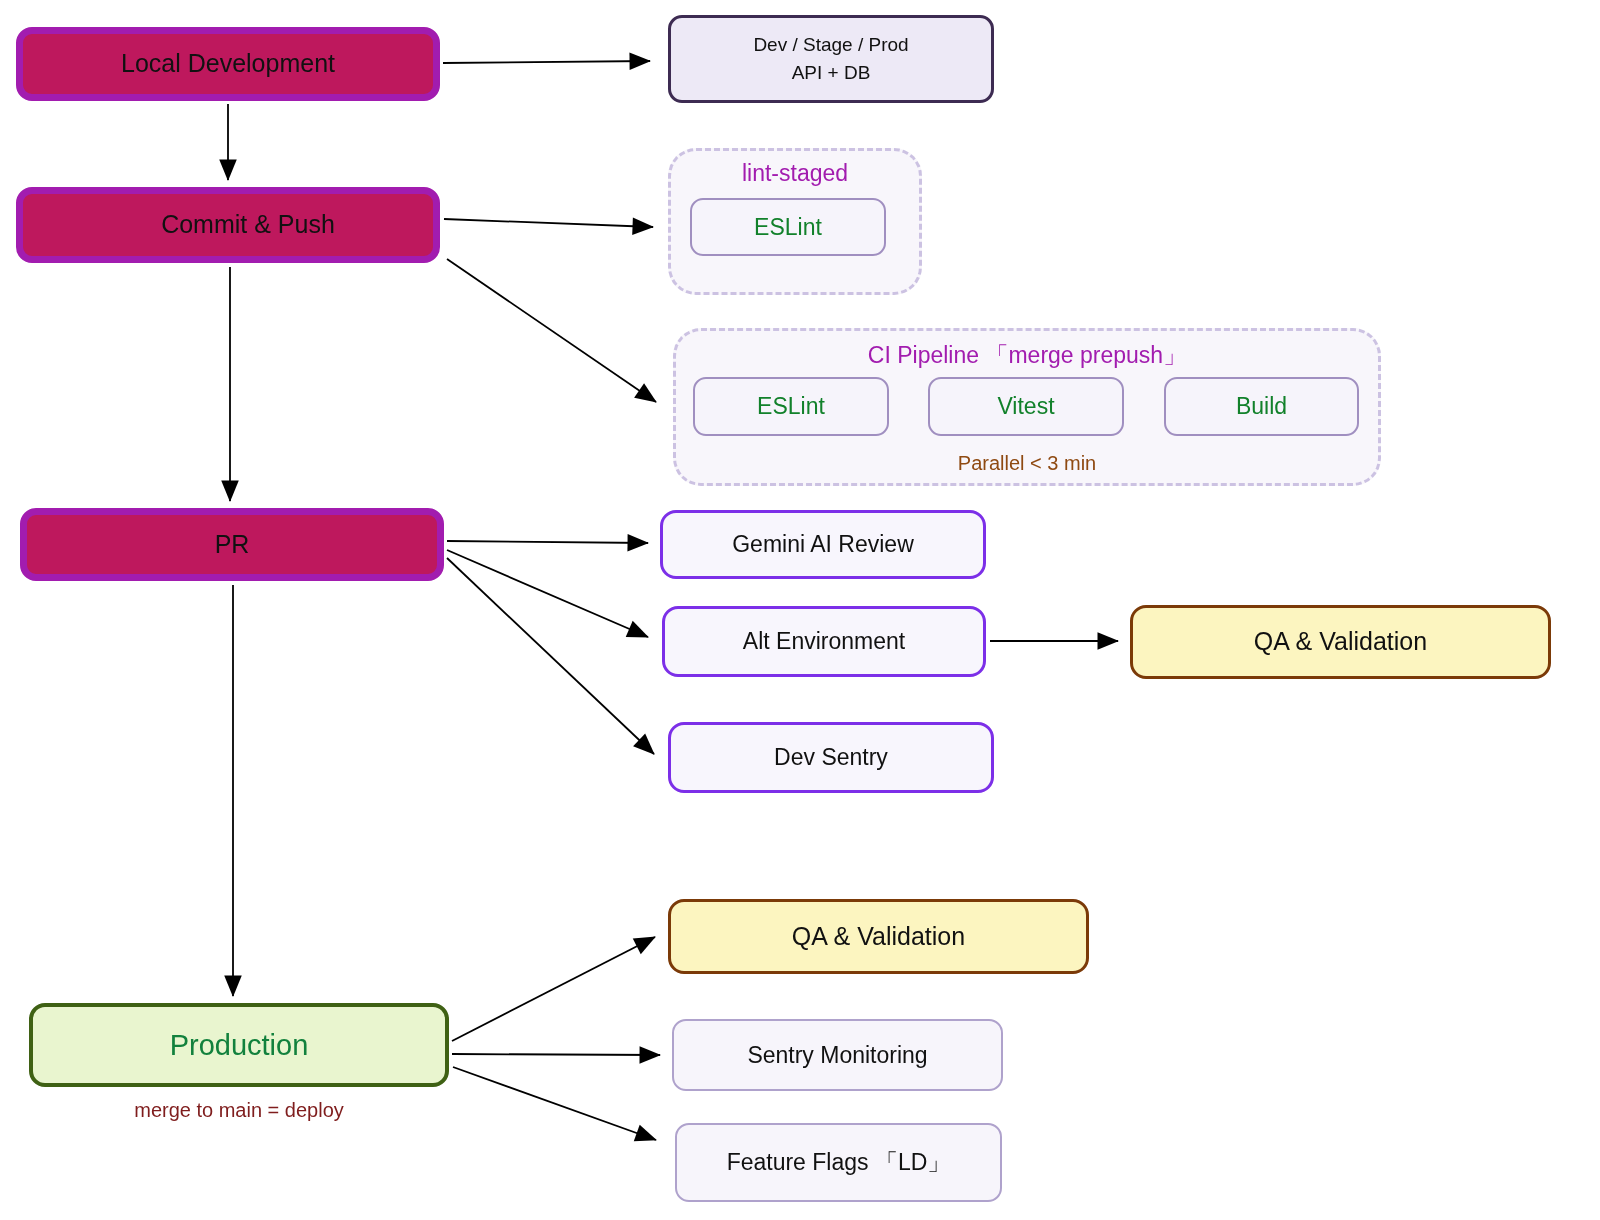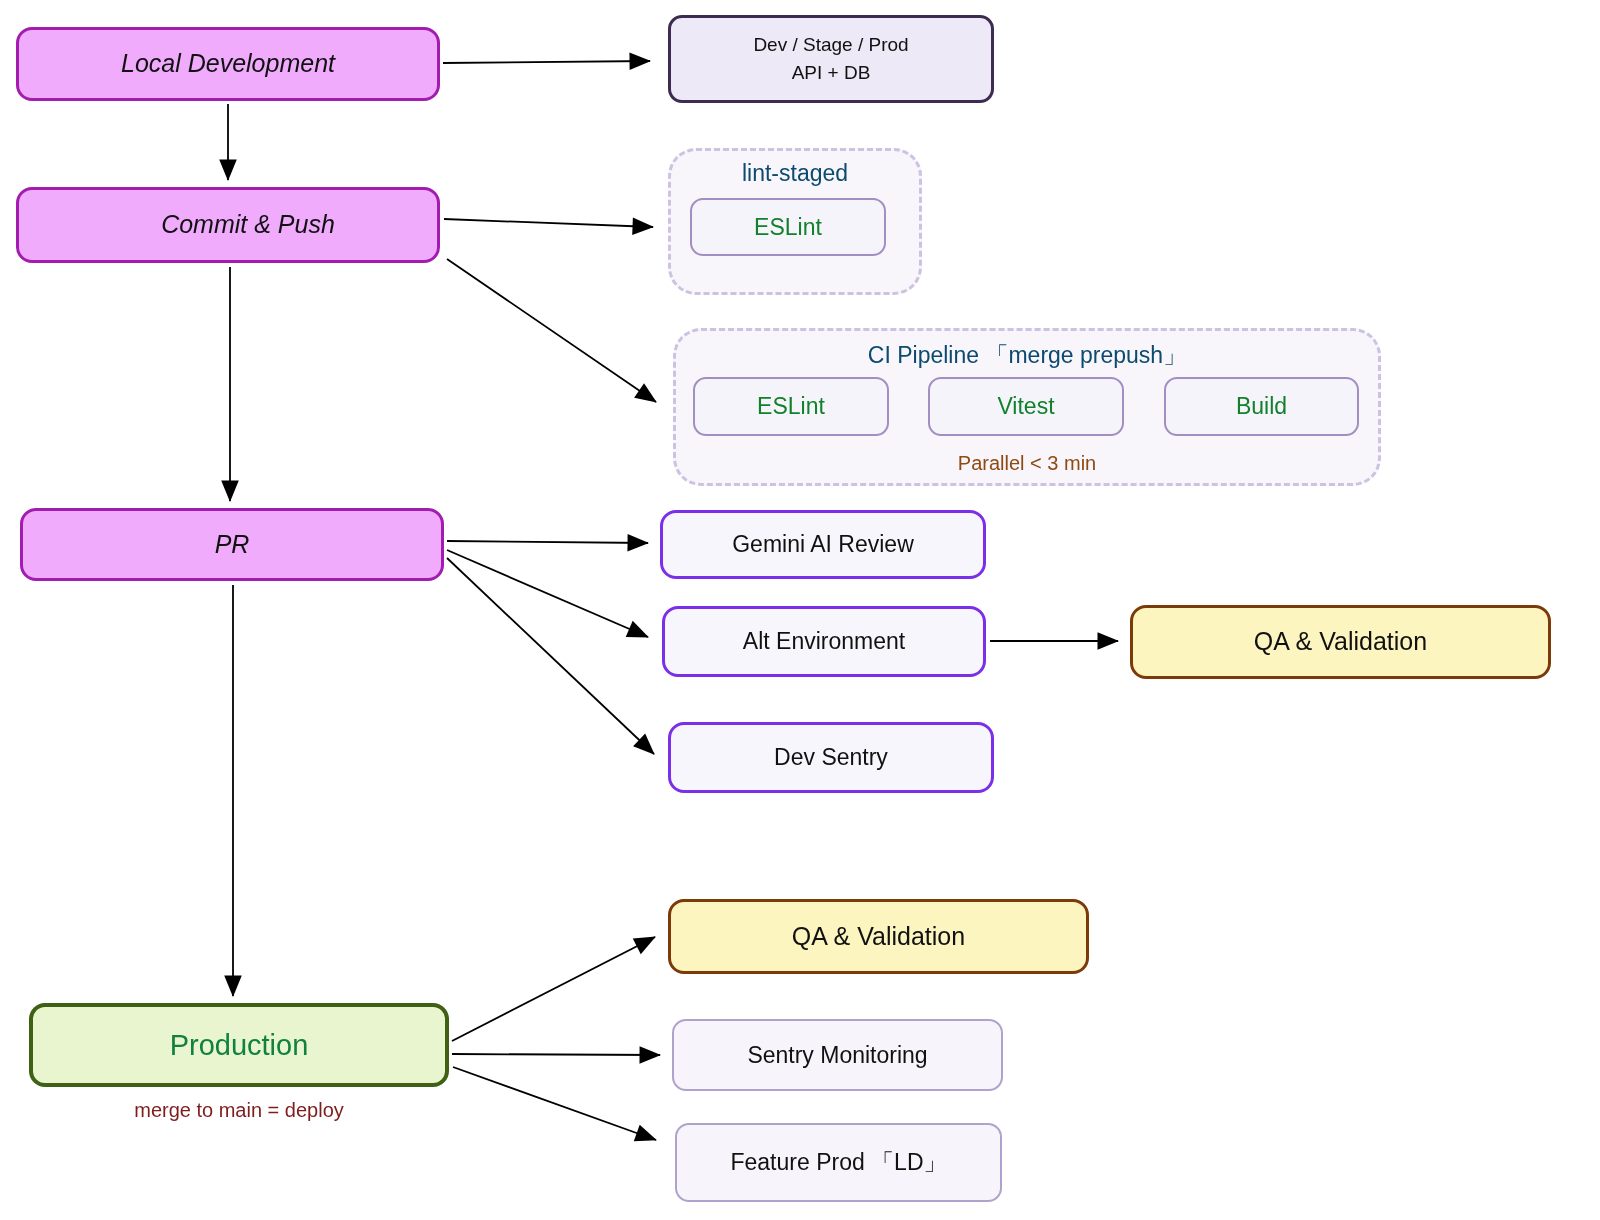--- a/index.html
+++ b/index.html
@@ -6,34 +6,34 @@
   .canvas{
     position:relative;width:1600px;height:1220px;background:#ffffff;
     font-family:"Liberation Sans", sans-serif;color:#111;overflow:hidden;
   }
   .edges{position:absolute;left:0;top:0;width:1600px;height:1220px;pointer-events:none;}
   .edges line{stroke:#000;stroke-width:1.8;}
   .node{
     position:absolute;box-sizing:border-box;display:flex;align-items:center;justify-content:center;
     text-align:center;border-radius:16px;font-size:25px;line-height:1.25;
   }
-  .node.main{background:#f0abfc;border:3px solid #a21caf;font-style:italic;}
+  .node.main{background:#be185d;border:7px solid #a21caf;}
   .node.light{background:#F8F6FD;border:3px solid #7C2FE8;font-size:23px;}
   .node.dark{background:#EDE9F6;border:3px solid #3D2B52;flex-direction:column;font-size:19px;line-height:1.45;border-radius:14px;}
   .node.jobbox{background:#F6F4FB;border:2.5px solid #A08FC0;border-radius:13px;font-size:23px;color:#12812B;}
   .node.muted{background:#F7F5FB;border:2.5px solid #AFA2CC;border-radius:14px;font-size:23px;}
   .node.qa{background:#FCF5C0;border:3px solid #7B3A08;font-size:25px;}
   .node.production{background:#E9F5CF;border:4px solid #3F6114;color:#12813D;font-size:29px;}
   .cluster{
     position:absolute;box-sizing:border-box;background:#F8F6FB;
     border:3px dashed #CCC2E2;border-radius:28px;
   }
   .cluster-label{
     position:absolute;left:0;right:0;top:9px;text-align:center;
-    font-size:23px;color:#0c4a6e;
+    font-size:23px;color:#a21caf;
   }
   .cluster-note{
     position:absolute;left:0;right:0;bottom:8px;text-align:center;
     font-size:20px;color:#8F4A12;
   }
   .free-note{
     position:absolute;text-align:center;font-size:20px;color:#7f1d1d;
   }
 </style>
 </head>
@@ -123,16 +123,16 @@
   <div class="node production" style="left:29px;top:1003px;width:420px;height:84px;">
     <span>Production</span>
   </div>
   <div class="free-note" style="left:29px;top:1099px;width:420px;">merge to main = deploy</div>
 
   <div class="node muted" style="left:672px;top:1019px;width:331px;height:72px;">
     <span>Sentry Monitoring</span>
   </div>
 
   <div class="node muted" style="left:675px;top:1123px;width:327px;height:79px;">
-    <span>Feature Prod 「LD」</span>
+    <span>Feature Flags 「LD」</span>
   </div>
 
 </div>
 
 </body></html>

